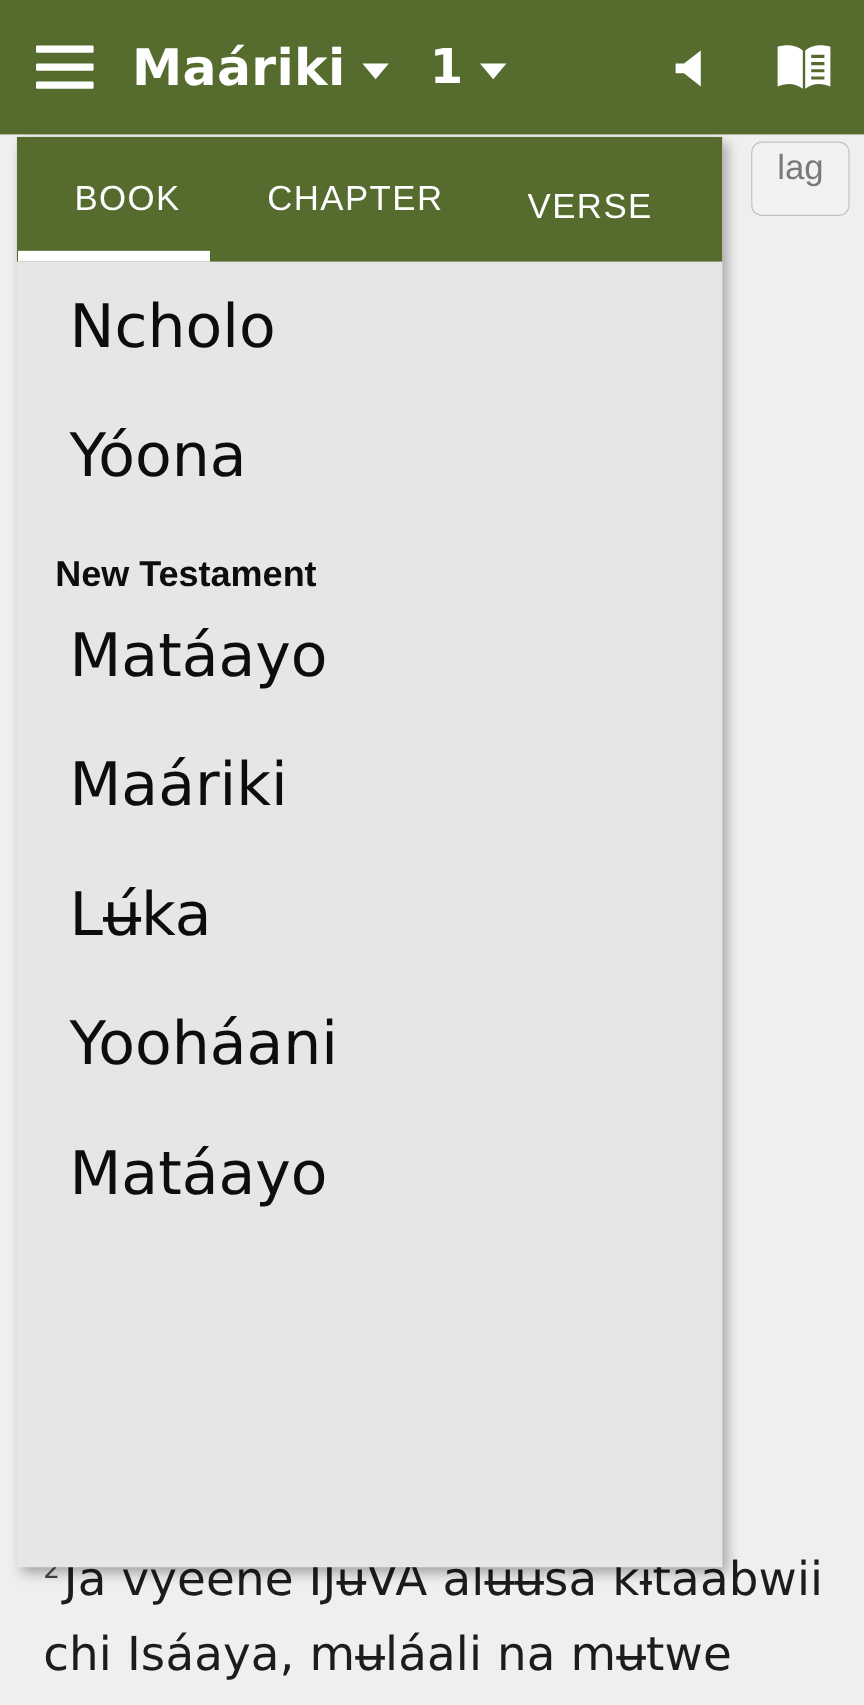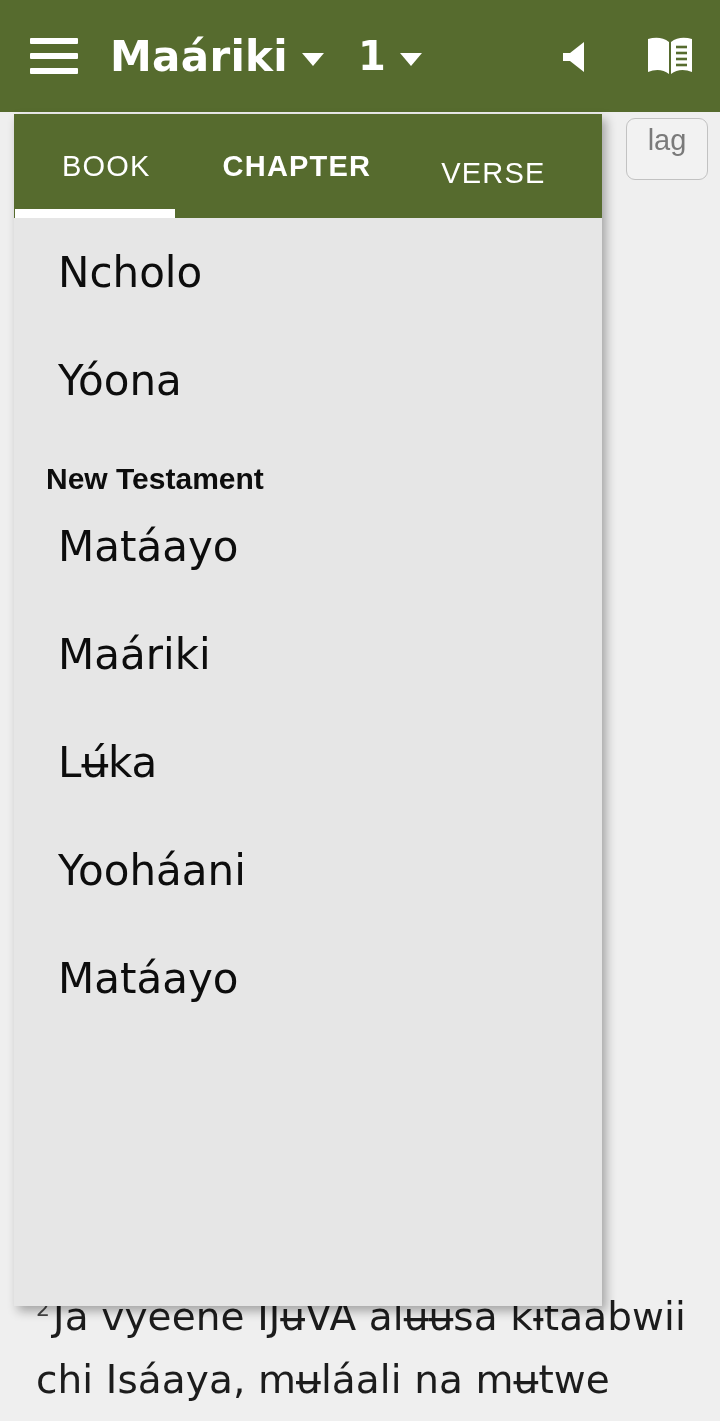--- a/index.html
+++ b/index.html
@@ -167,21 +167,21 @@
   }
   .tab {
     color: #ffffff;
     font-size: 29px;
     letter-spacing: 1.2px;
     font-family: "Liberation Sans", sans-serif;
     cursor: pointer;
     padding: 0 16px;
   }
   .tab.t-book { margin-left: 30px; }
-  .tab.t-chapter { margin-left: 40px; font-weight: bold; }
+  .tab.t-chapter { margin-left: 40px; }
   .tab.t-verse { margin-left: 38px; margin-top: 15px; }
   .tab-underline {
     position: absolute;
     left: 1px;
     bottom: 0;
     width: 160px;
     height: 9px;
     background: #ffffff;
   }
   .list {
@@ -196,21 +196,21 @@
     padding: 28px 0 0 32px;
     font-family: "Liberation Sans", sans-serif;
     height: 58px;
     box-sizing: border-box;
   }
   .book-item {
     height: 108px;
     display: flex;
     align-items: center;
     padding-left: 44px;
-    font-size: 42px;
+    font-size: 50px;
     color: #0d0d0d;
     cursor: pointer;
     font-family: "DejaVu Sans", sans-serif;
     box-sizing: border-box;
   }
 </style>
 </head>
 <body>
 
 <div id="screen">

